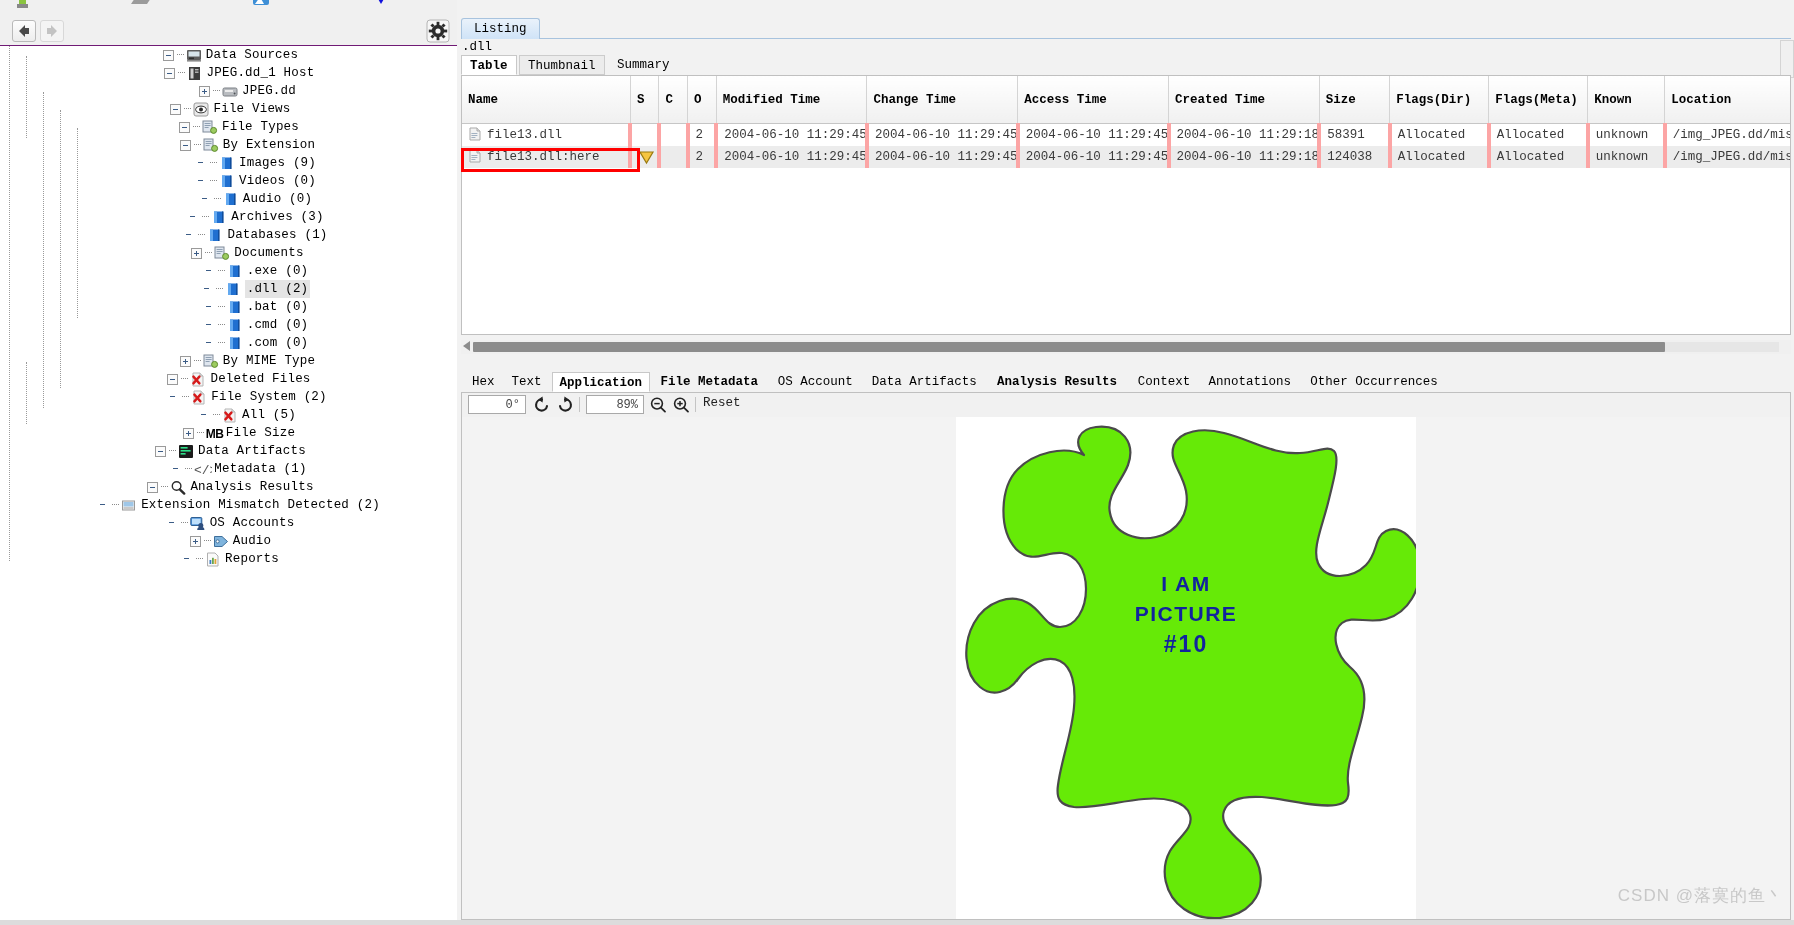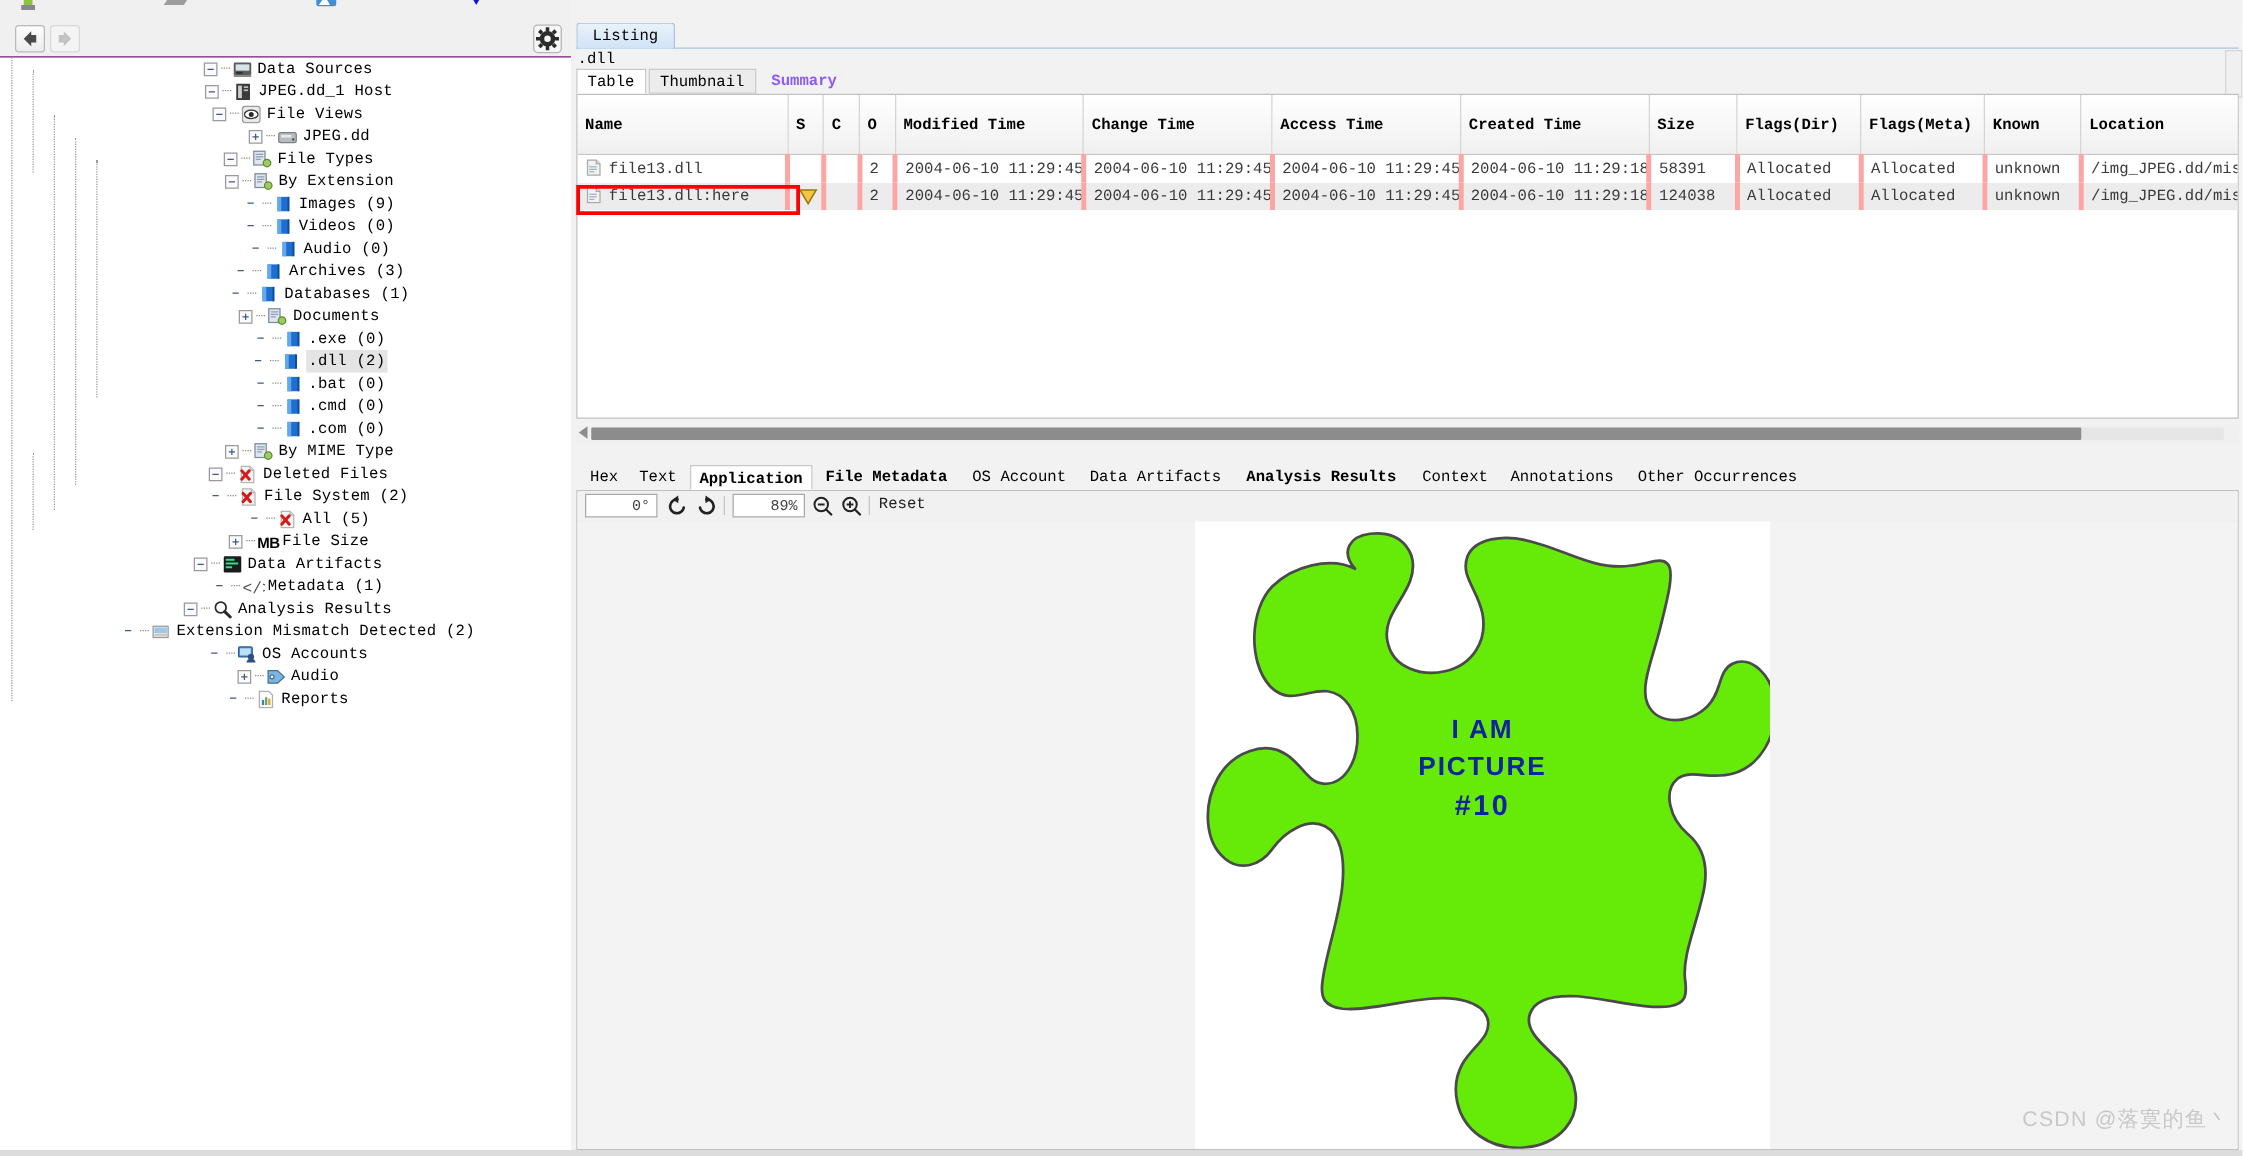--- a/index.html
+++ b/index.html
@@ -193,31 +193,30 @@
     line-height: 20px;
     padding: 0 8px;
     font-family: "Liberation Mono", monospace;
     font-size: 12.5px;
     box-sizing: border-box;
   }
   .subtab.active {
     background: #ffffff;
     border: 1px solid #c8c8c8;
     border-bottom: 1px solid #ffffff;
-    font-weight: normal;
+    font-weight: bold;
   }
   .subtab.inactive {
     background: #ececec;
     border: 1px solid #cccccc;
   }
   .subtab.disabled {
-    color: #8b5cf6;
+    color: #000000;
     background: transparent;
     border: none;
-    font-weight: bold;
   }
 
   
   #table-wrap {
     position: absolute;
     left: 4px; top: 75px;
     width: 1330px; height: 260px;
     background: #ffffff;
     border: 1px solid #c0c0c0;
     box-sizing: border-box;
@@ -544,30 +543,30 @@
               <rect x="2.5" y="3.5" width="11" height="5" fill="#d7e4ea"></rect>
               <rect x="3" y="9.5" width="5" height="1.6" fill="#2e2e2e"></rect>
               <rect x="1" y="12" width="14" height="1.6" fill="#8a8a8a"></rect>
             </svg></span><span class="lbl">Data Sources</span></div>
         <div class="tree-row"><span class="spacer" style="width:21px"></span><span class="toggle "></span><span class="dots"></span><span class="ticon"><svg width="16" height="15" viewBox="0 0 16 15">
               <rect x="2" y="1" width="11" height="13" fill="#3b3b3b"></rect>
               <rect x="3.5" y="2.5" width="3" height="10" fill="#cfcfcf"></rect>
               <rect x="8" y="3" width="3.5" height="1.4" fill="#bbb"></rect>
               <rect x="8" y="5.5" width="3.5" height="1.4" fill="#bbb"></rect>
             </svg></span><span class="lbl">JPEG.dd_1 Host</span></div>
+        <div class="tree-row"><span class="spacer" style="width:38px"></span><span class="toggle plus"></span><span class="dots"></span><span class="ticon"><svg width="16" height="15" viewBox="0 0 16 15">
+              <rect x="1" y="4" width="14" height="8" rx="1.5" fill="#b9bcc0" stroke="#7b7f84"></rect>
+              <rect x="3" y="6" width="8" height="2" fill="#ececec"></rect>
+              <circle cx="12.6" cy="9.6" r="1" fill="#4f5357"></circle>
+            </svg></span><span class="lbl">JPEG.dd</span></div>
         <div class="tree-row"><span class="spacer" style="width:4px"></span><span class="toggle "></span><span class="dots"></span><span class="ticon"><svg width="16" height="15" viewBox="0 0 16 15">
               <rect x="1" y="1" width="14" height="13" rx="2" fill="#e9e9e9" stroke="#9a9a9a"></rect>
               <ellipse cx="8" cy="7.5" rx="5.4" ry="3.4" fill="#fff" stroke="#333" stroke-width="1"></ellipse>
               <circle cx="8" cy="7.5" r="2" fill="#2b2b2b"></circle>
             </svg></span><span class="lbl">File Views</span></div>
-        <div class="tree-row"><span class="spacer" style="width:38px"></span><span class="toggle plus"></span><span class="dots"></span><span class="ticon"><svg width="16" height="15" viewBox="0 0 16 15">
-              <rect x="1" y="4" width="14" height="8" rx="1.5" fill="#b9bcc0" stroke="#7b7f84"></rect>
-              <rect x="3" y="6" width="8" height="2" fill="#ececec"></rect>
-              <circle cx="12.6" cy="9.6" r="1" fill="#4f5357"></circle>
-            </svg></span><span class="lbl">JPEG.dd</span></div>
         <div class="tree-row"><span class="spacer" style="width:21px"></span><span class="toggle "></span><span class="dots"></span><span class="ticon"><svg width="16" height="15" viewBox="0 0 16 15">
               <rect x="1" y="1" width="9" height="11" fill="#dfe6ef" stroke="#7f8a99"></rect>
               <rect x="2.6" y="3" width="6" height="1" fill="#8fa0b3"></rect>
               <rect x="2.6" y="5" width="6" height="1" fill="#8fa0b3"></rect>
               <rect x="2.6" y="7" width="4" height="1" fill="#8fa0b3"></rect>
               <circle cx="11.6" cy="10.4" r="3" fill="#9ccb60" stroke="#5d8a2d"></circle>
             </svg></span><span class="lbl">File Types</span></div>
         <div class="tree-row"><span class="spacer" style="width:38px"></span><span class="toggle "></span><span class="dots"></span><span class="ticon"><svg width="16" height="15" viewBox="0 0 16 15">
               <rect x="1" y="1" width="9" height="11" fill="#dfe6ef" stroke="#7f8a99"></rect>
               <rect x="2.6" y="3" width="6" height="1" fill="#8fa0b3"></rect>

